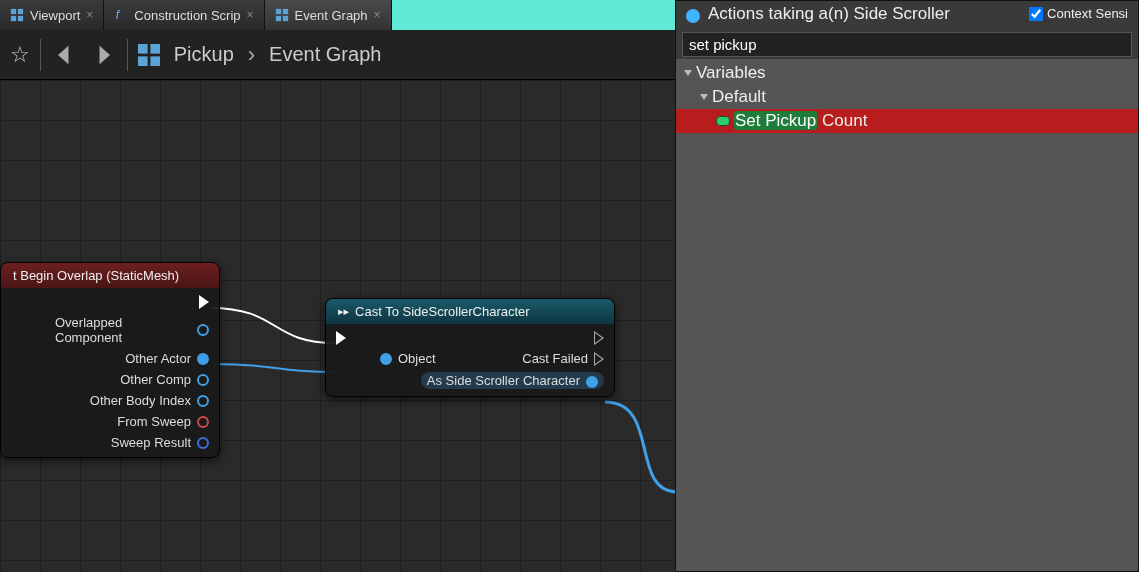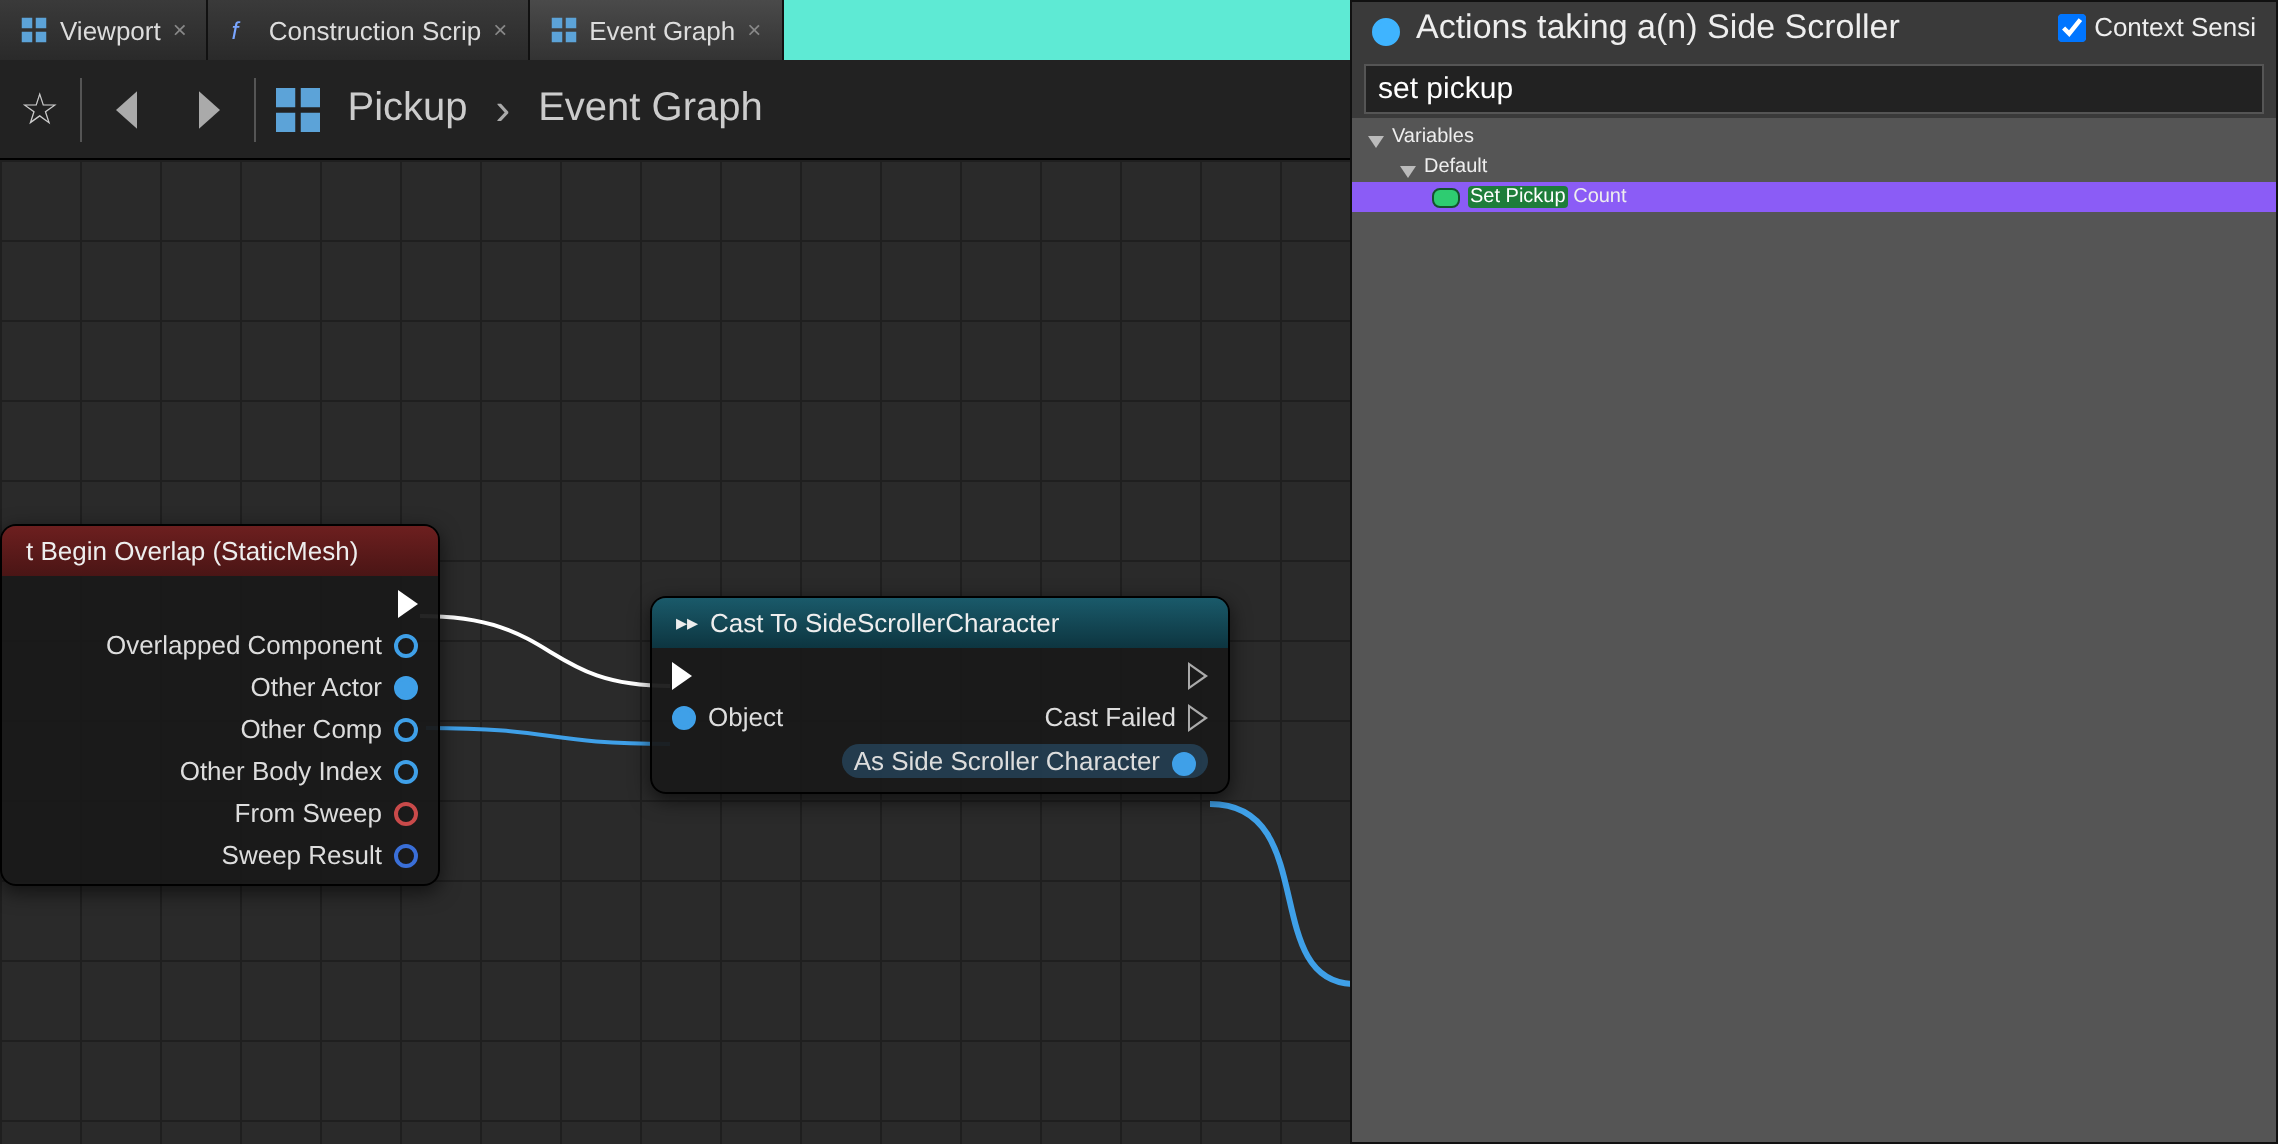--- a/index.html
+++ b/index.html
@@ -28,21 +28,21 @@
 
 
 .node { position: absolute; background: rgba(25,25,25,0.95); border: 1px solid #000; border-radius: 8px; box-shadow: 0 3px 10px rgba(0,0,0,0.6); }
 .node-header { padding: 5px 12px; font-size: 13px; font-weight: 500; border-radius: 7px 7px 0 0; display:flex; align-items:center; gap:6px; }
 .hdr-event { background: linear-gradient(#6d1f1f,#4a1515); color: #eee; }
 .hdr-cast { background: linear-gradient(#1a5a6a,#0d3540); color: #eee; }
 .node1 { left: 0; top: 182px; width: 220px; }
 .node2 { left: 325px; top: 218px; width: 290px; }
 .pin-row { display:flex; justify-content:space-between; padding: 3px 10px; font-size: 13px; color:#ddd; }
 .pin-row.right { justify-content: flex-end; }
-.pin-label { display:flex; align-items:center; gap:6px; }
+.pin-label { display:flex; align-items:center; gap:6px;margin-left:44px; }
 .pin-exec { display:inline-block; width:0;height:0;border-top:7px solid transparent;border-bottom:7px solid transparent; }
 .pin-exec.out { border-left:10px solid #fff; }
 .pin-exec.in { border-left:10px solid #fff; }
 .pin-dot { width:12px;height:12px;border-radius:50%;border:2px solid; display:inline-block; }
 .pin-dot.obj { border-color:#3fa0e8; }
 .pin-dot.obj.filled { background:#3fa0e8; }
 .pin-dot.red { border-color:#c94a4a; }
 .pin-dot.struct { border-color:#3a6fd8; }
 .node-body { padding: 4px 0; }
 
@@ -51,25 +51,25 @@
 
 
 .ctx { position:absolute; left:675px; top:0; right:0; bottom:0; background:#3a3a3a; border:1px solid #111; z-index:10; display:flex; flex-direction:column; }
 .ctx-header { padding: 2px 10px 6px; font-size: 17px; font-weight:500; color:#eee; line-height:1.25; display:flex; align-items:center; gap:8px; }
 .ctx-header .radio { width:14px;height:14px;border-radius:50%;border:2px solid #3fb4ff;background:#3fb4ff;margin-top:4px;flex-shrink:0; }
 .ctx-right { margin-left:auto; display:flex; align-items:center; gap:4px; font-size:13px; color:#eee; }
 .ctx-right input { width:14px;height:14px; }
 .ctx-search { margin: 2px 6px; }
 .ctx-search input { width:100%; background:#222; border:1px solid #555; color:#fff; font-size:15px; padding:3px 6px; outline:none; }
 .ctx-body { flex:1; background:#555; overflow:auto; padding-top:2px; }
-.tree-item { font-size:10px; color:#eee; padding:2px 6px; display:flex; align-items:flex-end; gap:4px; }
+.tree-item { font-size:17px; color:#eee; padding:2px 6px; display:flex; align-items:center; gap:4px; }
 .tree-item .caret { display:inline-block; width:0;height:0;border-left:4px solid transparent;border-right:4px solid transparent;border-top:6px solid #bbb; }
 .tree-lvl1 { padding-left:8px; }
 .tree-lvl2 { padding-left:24px; }
-.tree-lvl3 { padding-left:40px; background:#8b5cf6; }
+.tree-lvl3 { padding-left:40px; background:#b91c1c; }
 .var-pill { width:14px;height:10px;border-radius:4px;background:#2ecc71;border:1px solid #14532d; }
 .hl { background:#1e7d3a; color:#fff; padding:0 1px; border-radius:2px; }
 .pin-exec.outline { border-left:10px solid transparent; position:relative; }
 .pin-exec.outline::before { content:''; position:absolute; left:-10px; top:-7px; width:0;height:0;border-top:7px solid transparent;border-bottom:7px solid transparent;border-left:10px solid #aaa; }
 .pin-exec.outline::after { content:''; position:absolute; left:-9px; top:-5px; width:0;height:0;border-top:5px solid transparent;border-bottom:5px solid transparent;border-left:7px solid #1a1a1a; }
 </style>
 </head>
 <body>
 
 <div class="tabs">

